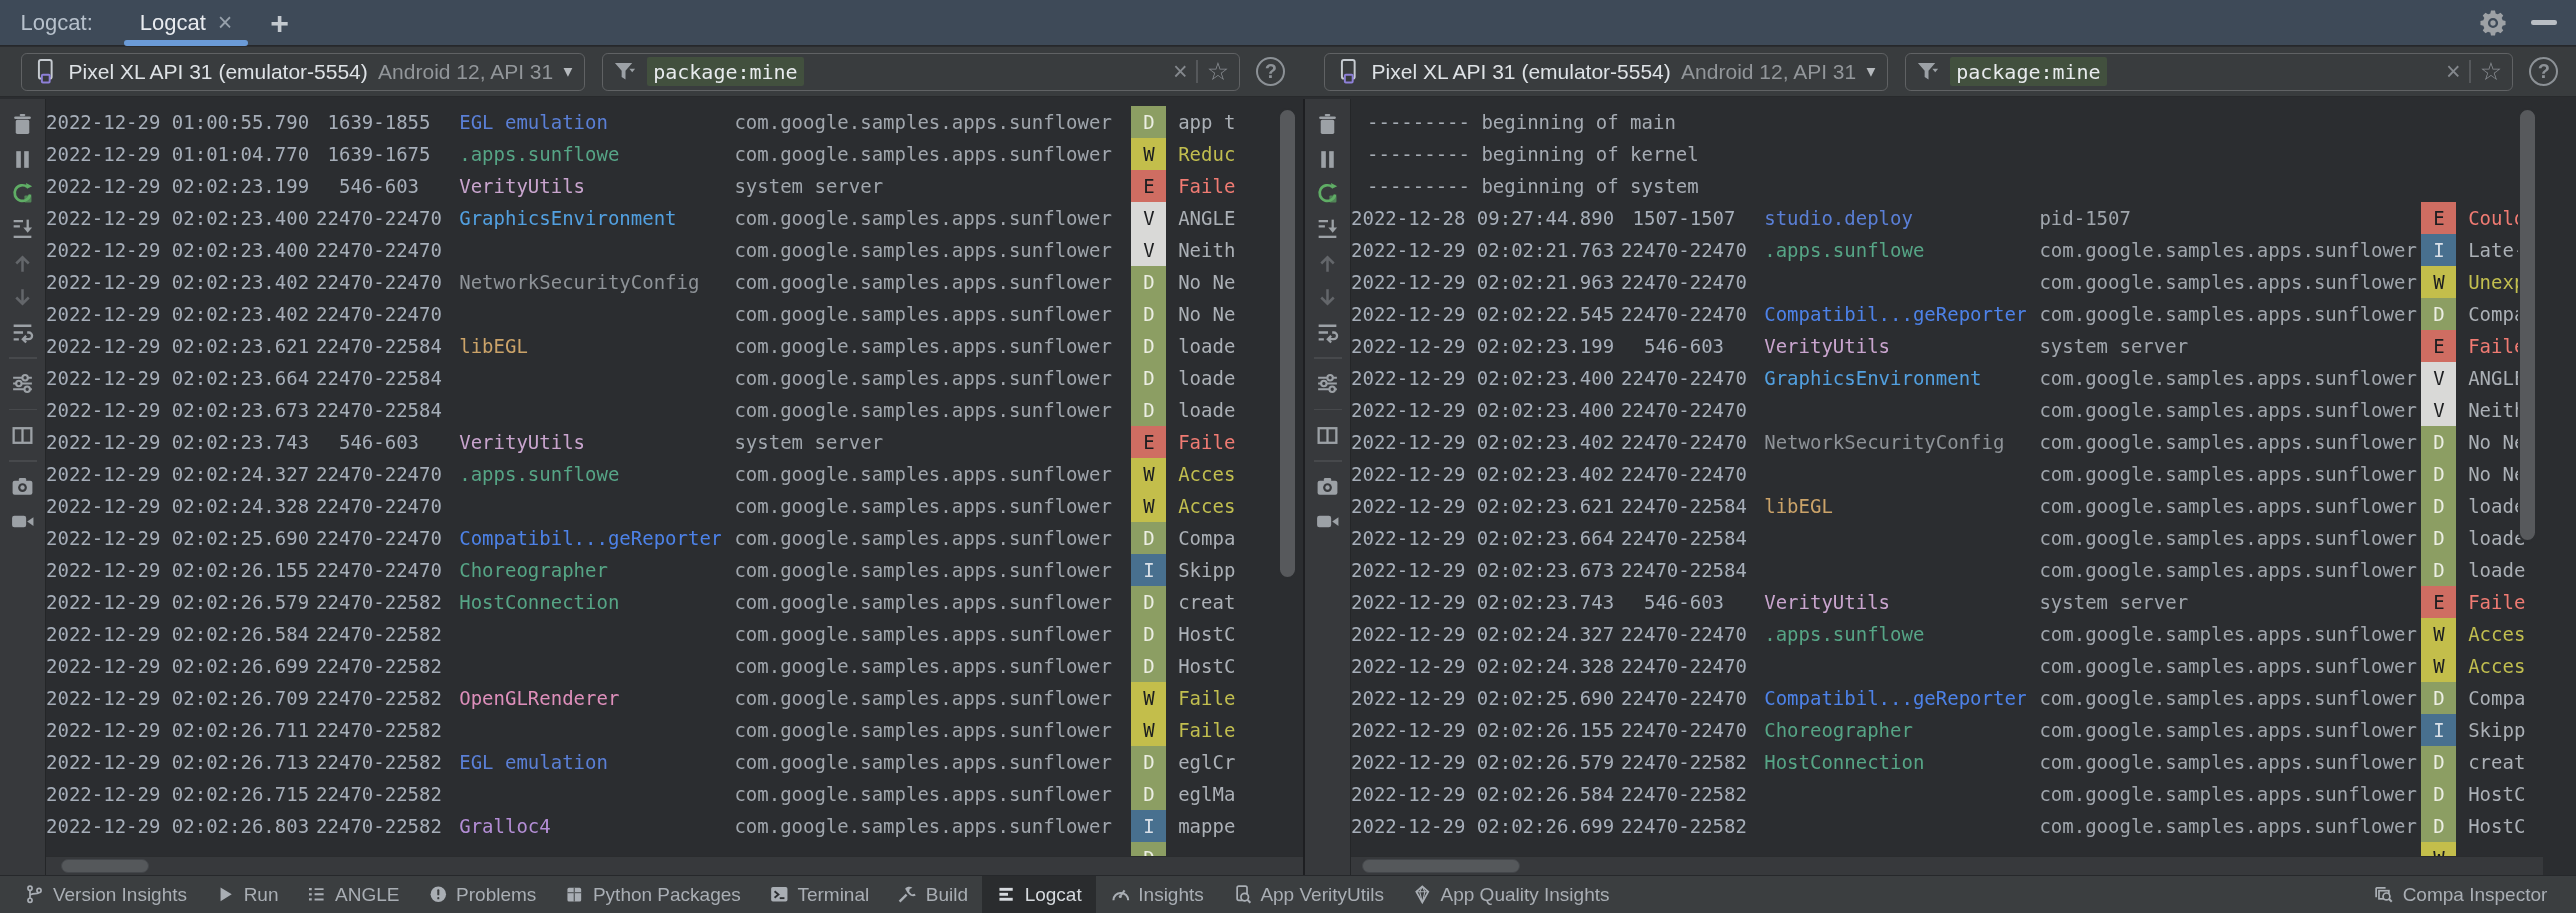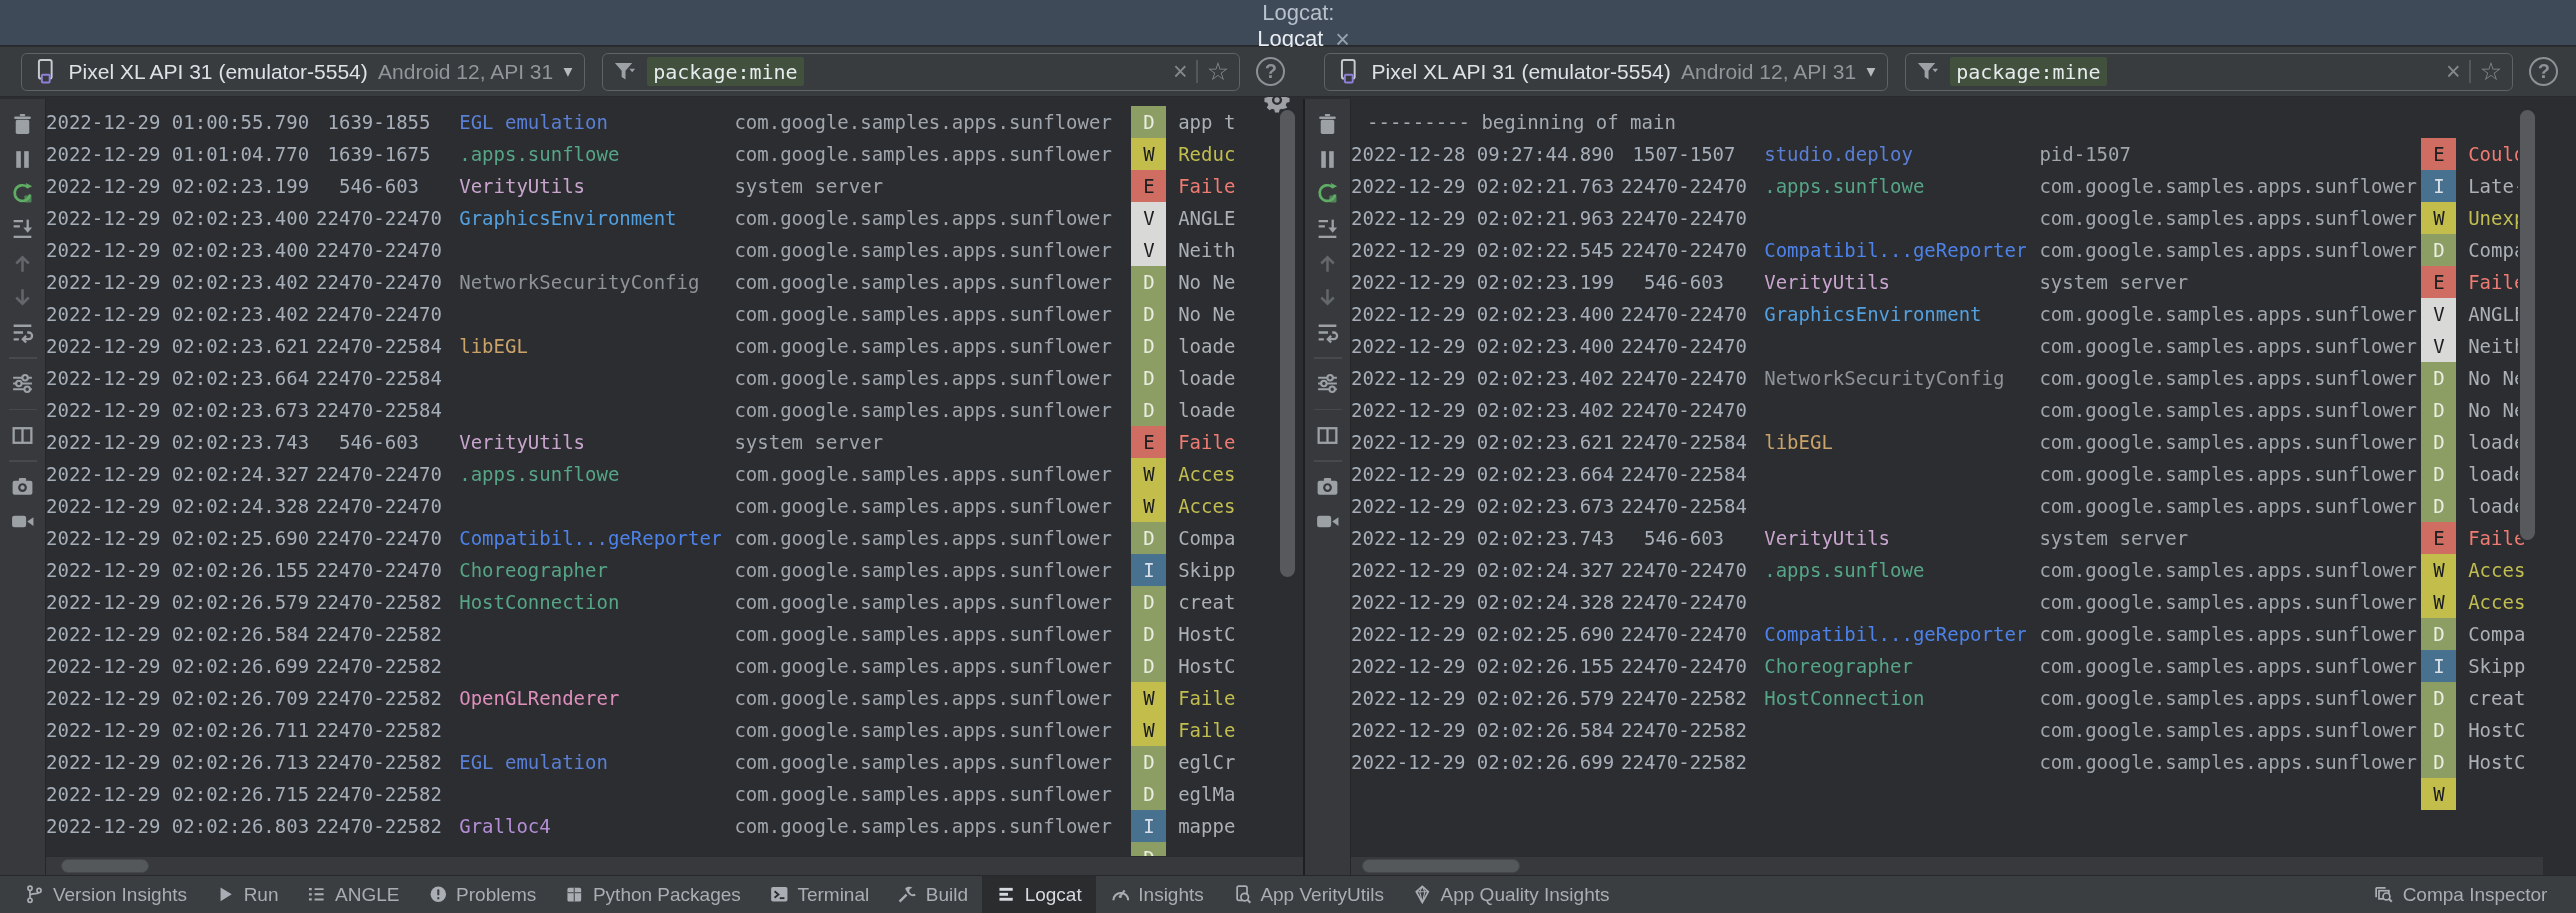--- a/index.html
+++ b/index.html
@@ -2,21 +2,21 @@
 <html style="font-size:11.8px"><head>
 <meta charset="utf-8">
 <style>
   * { margin:0; padding:0; box-sizing:border-box; }
   html,body { width:2576px; height:913px; overflow:hidden; background:#2B2D30;
               font-family:"Liberation Sans", sans-serif; }
   .app { position:relative; width:2576px; height:913px; background:#2B2D30; }
 
   
   .tabbar { position:absolute; left:0; top:0; width:2576px; height:46px; background:#3E4A58;
-            display:flex; align-items:center; border-bottom:1.5px solid #26282B;flex-direction:column; }
+            display:flex; align-items:center; border-bottom:1.5px solid #26282B; }
   .panel-label { color:#B7C1CC; font-size:22px; margin-left:20.6px; }
   .tab { position:relative; height:46px; display:flex; align-items:center; gap:11.8px;
          padding:0 16px; margin-left:31px; cursor:default; }
   .tab-label { color:#E9ECF0; font-size:22px; }
   .tab-close { color:#97A1AB; font-size:25px; line-height:1; }
   .tab-underline { position:absolute; left:0; right:0; bottom:0; height:5.1px; border-radius:2.9px; }
   .newtab { color:#C3C9CF; font-size:32px; margin-left:22px; font-weight:bold; line-height:1; }
   .tb-spacer { flex:1; }
   .gear-btn { width:32px; height:32px; margin-right:22px; color:#9DA1A5; }
   .gear-btn svg { width:32px; height:32px; }
@@ -364,20 +364,22 @@
           <span class="ico">
             <svg viewBox="0 0 24 24">
               <rect x="2" y="6.5" width="13.5" height="11" rx="2.2" fill="currentColor"></rect>
               <path d="M16.5 12l6-4.2v8.4z" fill="currentColor"></path>
             </svg>
           </span>
         </div>
       <div class="pane-content">
         <div class="rows" id="rows-right">
             <div class="log-row"><span class="banner-cell" style="color: rgb(165, 171, 179);">--------- beginning of main</span></div>
+            <div class="log-row"><span class="banner-cell" style="color: rgb(165, 171, 179);">--------- beginning of kernel</span></div>
+            <div class="log-row"><span class="banner-cell" style="color: rgb(165, 171, 179);">--------- beginning of system</span></div>
             <div class="log-row"><span class="c-time" style="color: rgb(166, 174, 185);">2022-12-28 09:27:44.890</span><span class="c-pid" style="color: rgb(166, 174, 185);">1507-1507</span><span class="c-tag" style="color: rgb(90, 127, 214);">studio.deploy</span><span class="c-pkg" style="color: rgb(160, 166, 173);">pid-1507</span><span class="c-badge" style="background: rgb(207, 109, 98); color: rgb(28, 30, 32);">E</span><span class="c-msg" style="color: rgb(240, 123, 115);">Could</span></div>
             <div class="log-row"><span class="c-time" style="color: rgb(166, 174, 185);">2022-12-29 02:02:21.763</span><span class="c-pid" style="color: rgb(166, 174, 185);">22470-22470</span><span class="c-tag" style="color: rgb(86, 165, 134);">.apps.sunflowe</span><span class="c-pkg" style="color: rgb(160, 166, 173);">com.google.samples.apps.sunflower</span><span class="c-badge" style="background: rgb(72, 112, 143); color: rgb(217, 224, 232);">I</span><span class="c-msg" style="color: rgb(171, 176, 182);">Late-</span></div>
             <div class="log-row"><span class="c-time" style="color: rgb(166, 174, 185);">2022-12-29 02:02:21.963</span><span class="c-pid" style="color: rgb(166, 174, 185);">22470-22470</span><span class="c-tag" style="color: rgb(142, 147, 152);"></span><span class="c-pkg" style="color: rgb(160, 166, 173);">com.google.samples.apps.sunflower</span><span class="c-badge" style="background: rgb(195, 190, 75); color: rgb(28, 30, 32);">W</span><span class="c-msg" style="color: rgb(193, 190, 79);">Unexp</span></div>
             <div class="log-row"><span class="c-time" style="color: rgb(166, 174, 185);">2022-12-29 02:02:22.545</span><span class="c-pid" style="color: rgb(166, 174, 185);">22470-22470</span><span class="c-tag" style="color: rgb(77, 130, 232);">Compatibil...geReporter</span><span class="c-pkg" style="color: rgb(160, 166, 173);">com.google.samples.apps.sunflower</span><span class="c-badge" style="background: rgb(140, 158, 99); color: rgb(236, 238, 227);">D</span><span class="c-msg" style="color: rgb(171, 176, 182);">Compa</span></div>
             <div class="log-row"><span class="c-time" style="color: rgb(166, 174, 185);">2022-12-29 02:02:23.199</span><span class="c-pid" style="color: rgb(166, 174, 185);">546-603</span><span class="c-tag" style="color: rgb(201, 165, 206);">VerityUtils</span><span class="c-pkg" style="color: rgb(160, 166, 173);">system_server</span><span class="c-badge" style="background: rgb(207, 109, 98); color: rgb(28, 30, 32);">E</span><span class="c-msg" style="color: rgb(240, 123, 115);">Faile</span></div>
             <div class="log-row"><span class="c-time" style="color: rgb(166, 174, 185);">2022-12-29 02:02:23.400</span><span class="c-pid" style="color: rgb(166, 174, 185);">22470-22470</span><span class="c-tag" style="color: rgb(82, 160, 224);">GraphicsEnvironment</span><span class="c-pkg" style="color: rgb(160, 166, 173);">com.google.samples.apps.sunflower</span><span class="c-badge" style="background: rgb(217, 217, 215); color: rgb(28, 30, 32);">V</span><span class="c-msg" style="color: rgb(171, 176, 182);">ANGLE</span></div>
             <div class="log-row"><span class="c-time" style="color: rgb(166, 174, 185);">2022-12-29 02:02:23.400</span><span class="c-pid" style="color: rgb(166, 174, 185);">22470-22470</span><span class="c-tag" style="color: rgb(142, 147, 152);"></span><span class="c-pkg" style="color: rgb(160, 166, 173);">com.google.samples.apps.sunflower</span><span class="c-badge" style="background: rgb(217, 217, 215); color: rgb(28, 30, 32);">V</span><span class="c-msg" style="color: rgb(171, 176, 182);">Neith</span></div>
             <div class="log-row"><span class="c-time" style="color: rgb(166, 174, 185);">2022-12-29 02:02:23.402</span><span class="c-pid" style="color: rgb(166, 174, 185);">22470-22470</span><span class="c-tag" style="color: rgb(142, 147, 152);">NetworkSecurityConfig</span><span class="c-pkg" style="color: rgb(160, 166, 173);">com.google.samples.apps.sunflower</span><span class="c-badge" style="background: rgb(140, 158, 99); color: rgb(236, 238, 227);">D</span><span class="c-msg" style="color: rgb(171, 176, 182);">No Ne</span></div>
             <div class="log-row"><span class="c-time" style="color: rgb(166, 174, 185);">2022-12-29 02:02:23.402</span><span class="c-pid" style="color: rgb(166, 174, 185);">22470-22470</span><span class="c-tag" style="color: rgb(142, 147, 152);"></span><span class="c-pkg" style="color: rgb(160, 166, 173);">com.google.samples.apps.sunflower</span><span class="c-badge" style="background: rgb(140, 158, 99); color: rgb(236, 238, 227);">D</span><span class="c-msg" style="color: rgb(171, 176, 182);">No Ne</span></div>
             <div class="log-row"><span class="c-time" style="color: rgb(166, 174, 185);">2022-12-29 02:02:23.621</span><span class="c-pid" style="color: rgb(166, 174, 185);">22470-22584</span><span class="c-tag" style="color: rgb(203, 163, 105);">libEGL</span><span class="c-pkg" style="color: rgb(160, 166, 173);">com.google.samples.apps.sunflower</span><span class="c-badge" style="background: rgb(140, 158, 99); color: rgb(236, 238, 227);">D</span><span class="c-msg" style="color: rgb(171, 176, 182);">loade</span></div>

